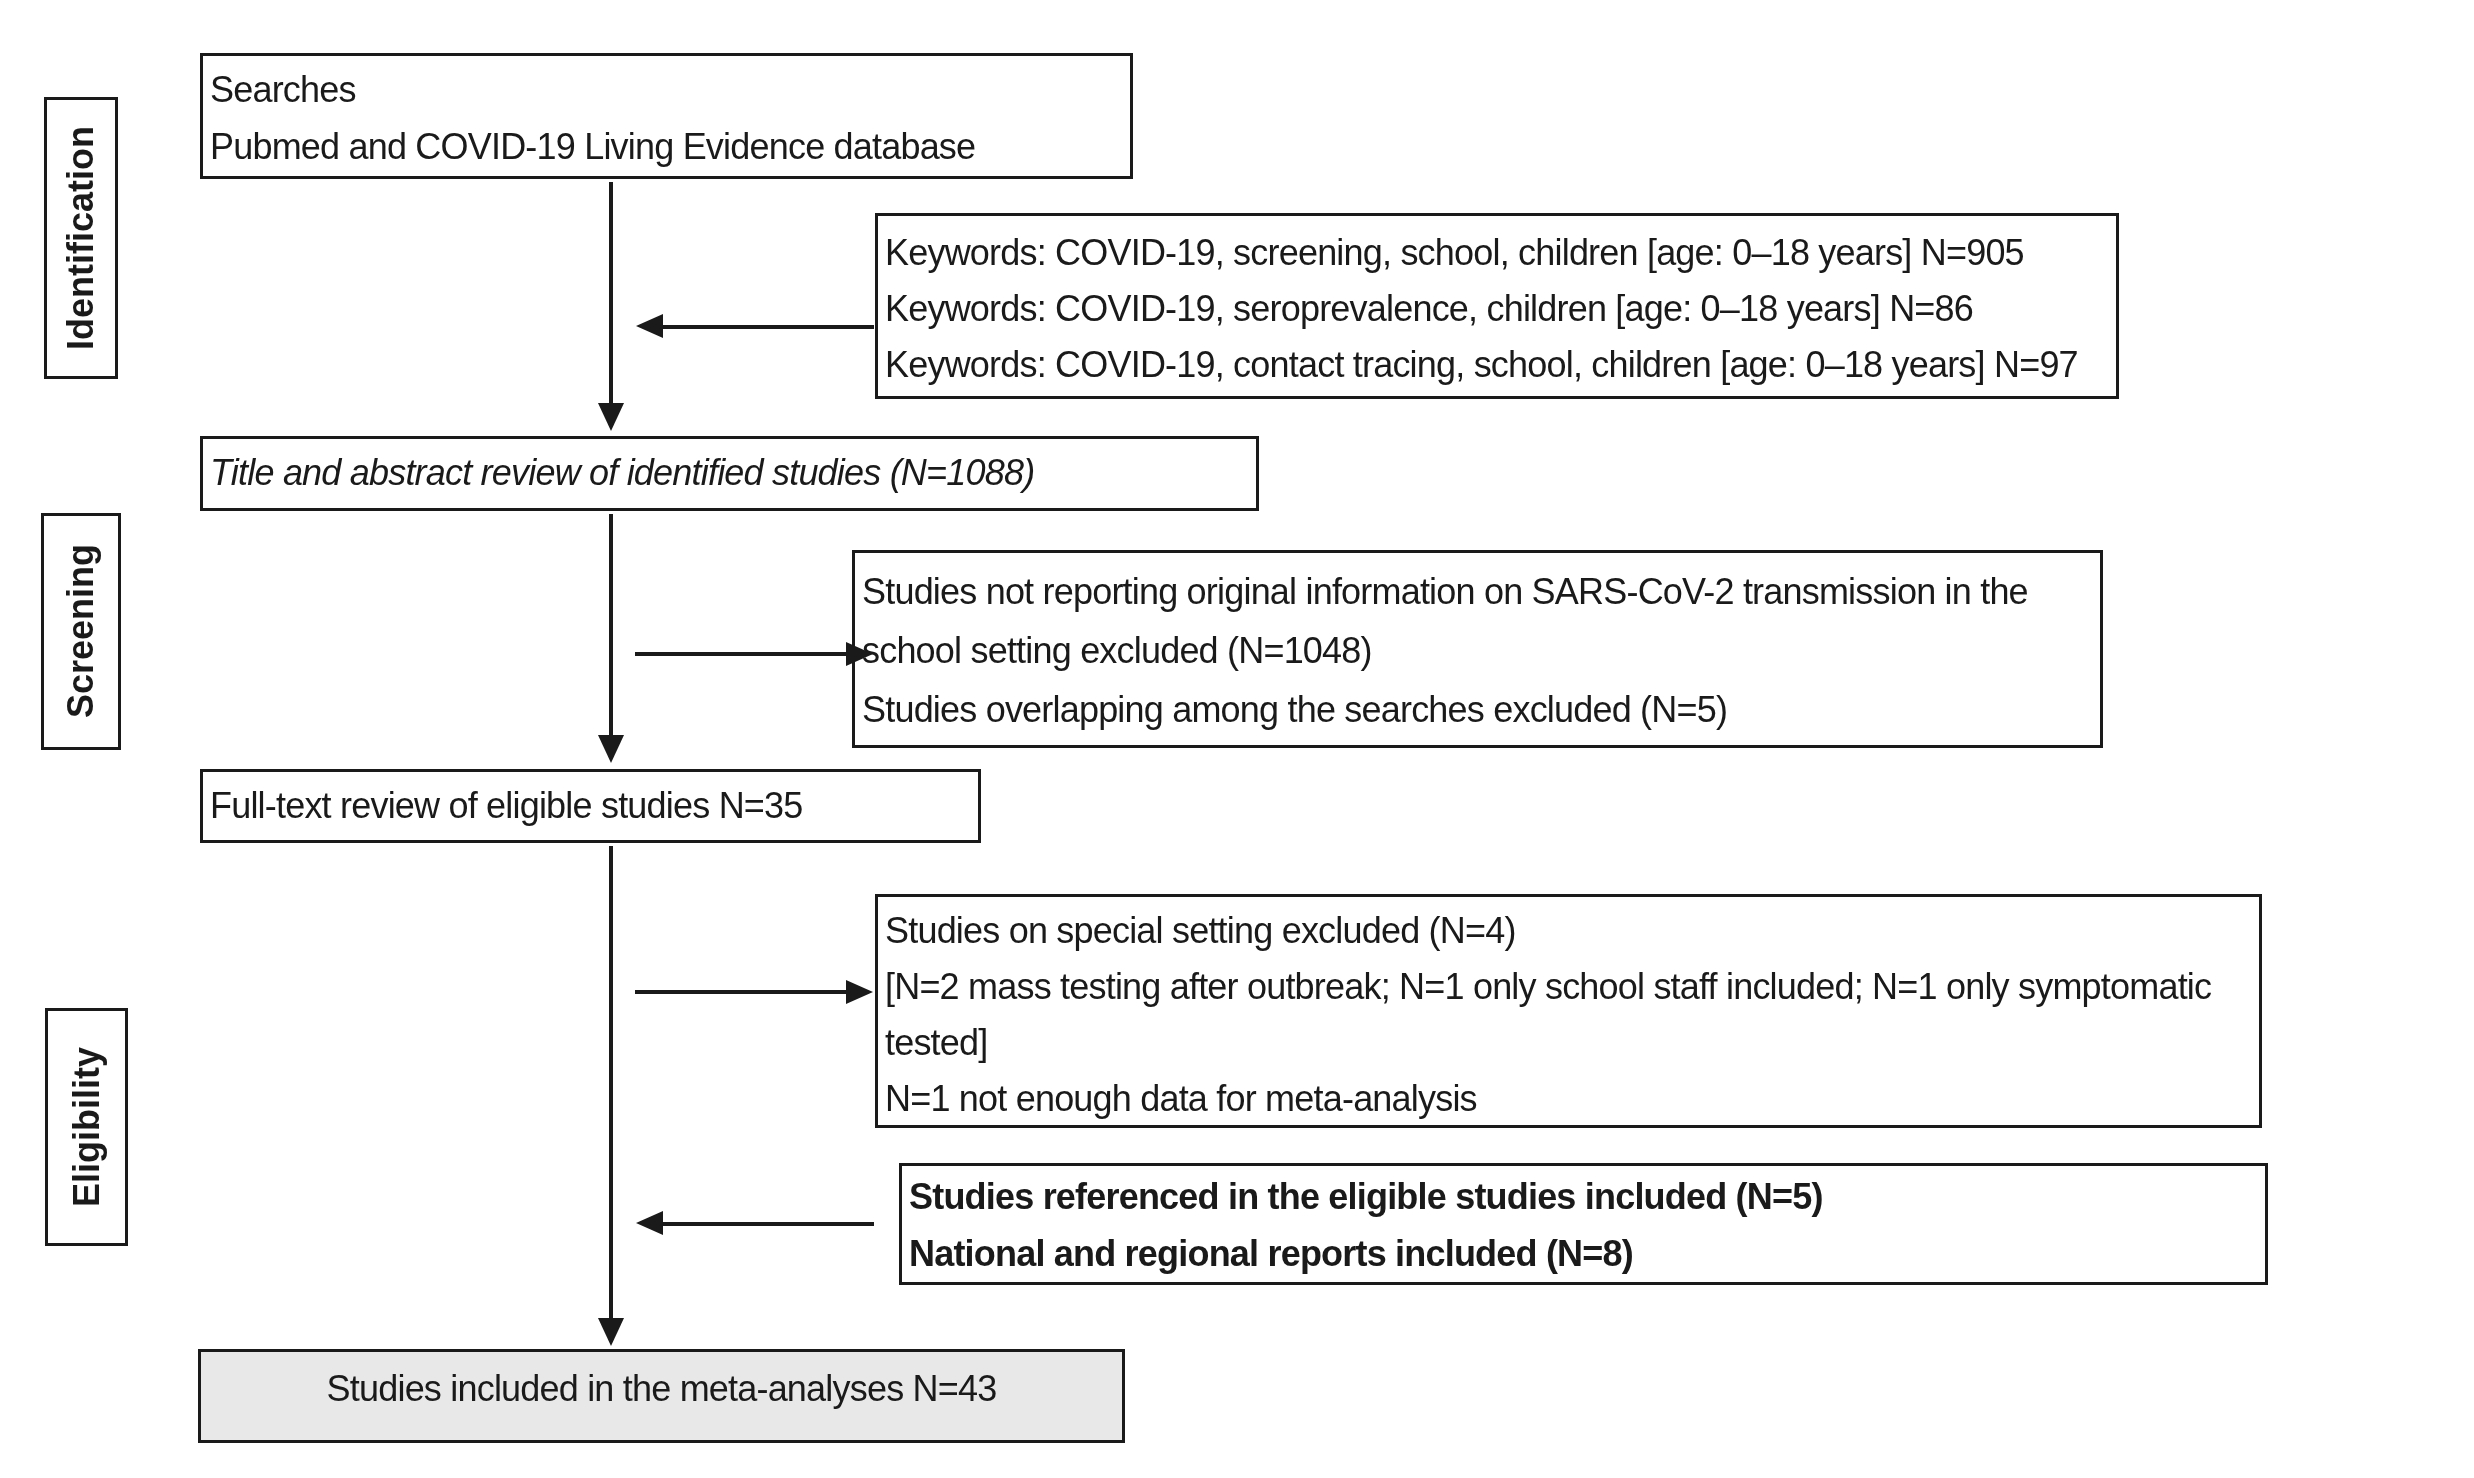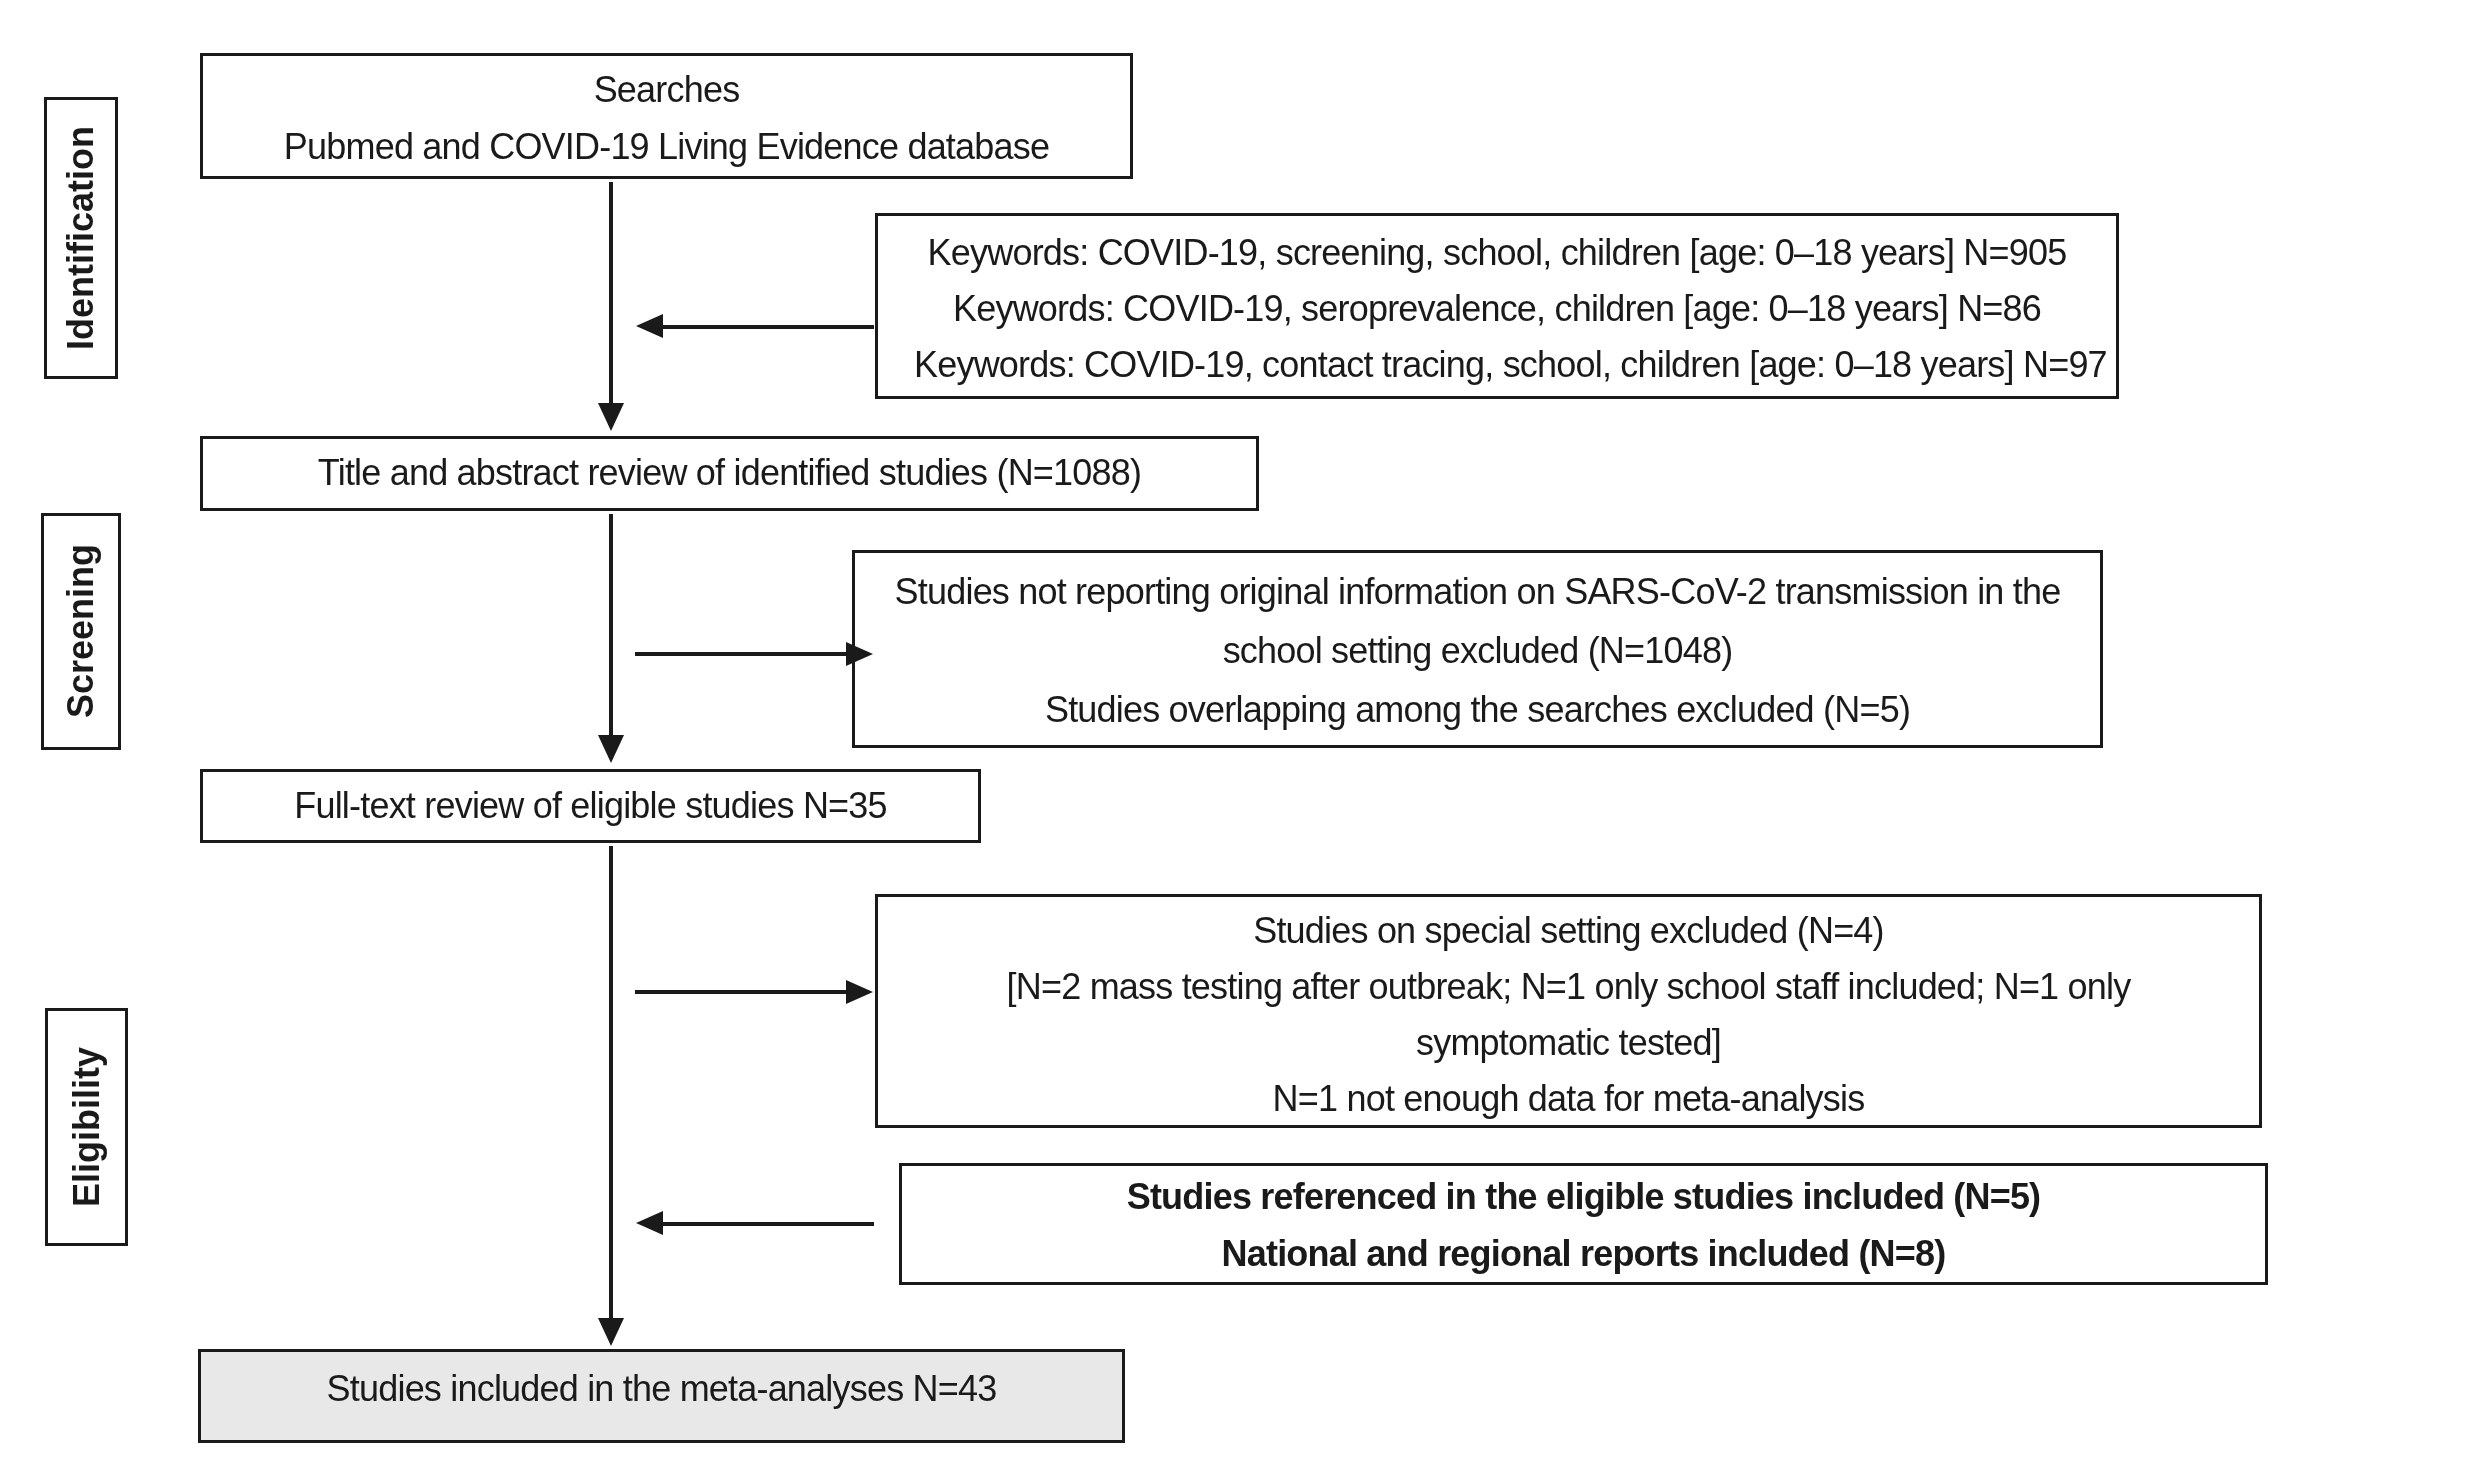--- a/index.html
+++ b/index.html
@@ -16,26 +16,26 @@
   
   .box {
     position: absolute;
     box-sizing: border-box;
     border: 3px solid #1a1a1a;
     background: #ffffff;
     font-size: 36px;
     letter-spacing: -0.8px;
     line-height: 59px;
   }
-  .box .ln { padding: 0 36px; text-align: center; }
+  .box .ln { padding: 0 7px; }
   .nowrap { white-space: nowrap; }
 
   .box-searches            { left: 200px;  top: 53px;   width: 933px; height: 126px; padding-top: 4.5px; line-height: 57px; }
   .box-keywords            { left: 875px; top: 213px;  width: 1244px; height: 186px; padding-top: 9px; line-height: 56px; }
-  .box-title-review        { left: 200px;  top: 436px;  width: 1059px; height: 75px; line-height: 68px; }
+  .box-title-review        { left: 200px;  top: 436px;  width: 1059px; height: 75px; line-height: 68px; font-style: italic; }
   .box-screening-excluded  { left: 852px; top: 550px;  width: 1251px; height: 198px; padding-top: 9px; line-height: 59px; }
   .box-fulltext-review     { left: 200px;  top: 769px; width: 781px; height: 74px;  line-height: 67px; }
   .box-special-excluded    { left: 875px; top: 894px; width: 1387px; height: 234px; padding-top: 6px; line-height: 56px; }
   .box-referenced-included { left: 899px; top: 1163px; width: 1369px; height: 122px; padding-top: 1.5px; line-height: 57px; font-weight: bold; }
   .box-included-final      { left: 198px;  top: 1349px; width: 927px; height: 94px; background: #e8e8e8; text-align: center; line-height: 74px; }
 
   
   .stage-label {
     position: absolute;
     box-sizing: border-box;

